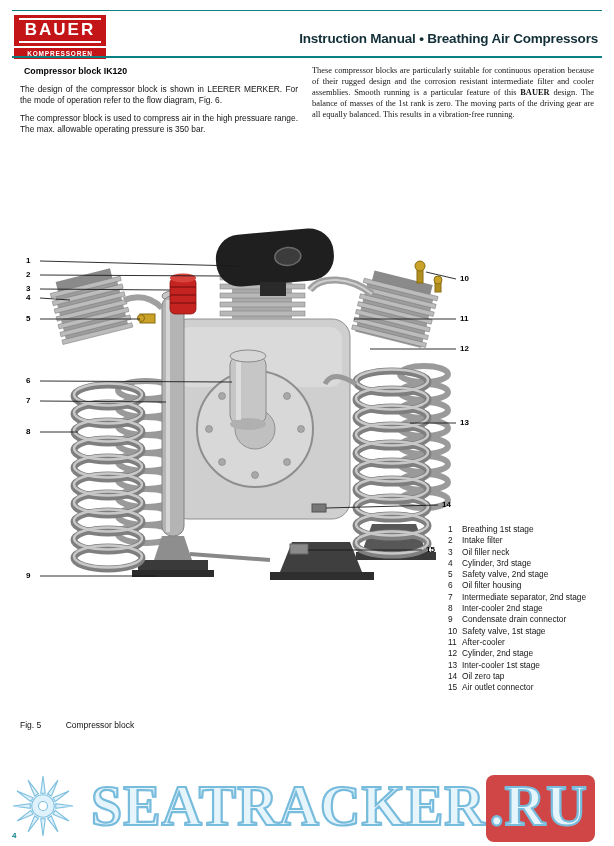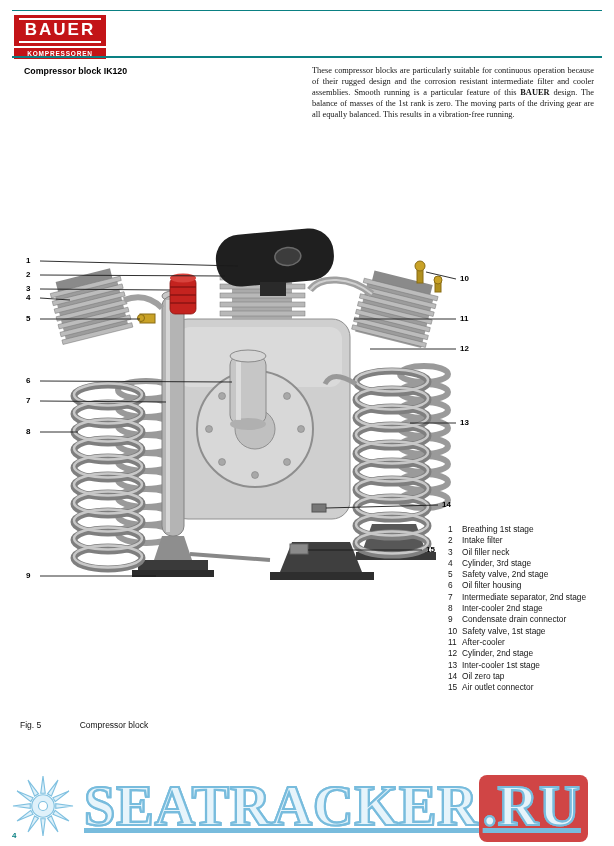--- a/index.html
+++ b/index.html
@@ -26,50 +26,53 @@
   .figure { position:absolute; left:20px; top:224px; width:480px; height:385px; }
   .figure svg.machine { position:absolute; left:0; top:0; }
   .callout { position:absolute; font-size:8px; font-weight:bold; color:#000; line-height:1; }
   
   .legend { position:absolute; left:448px; top:524px; width:150px; font-size:8.3px; color:#151515; }
   .legend-row { display:flex; line-height:11.3px; }
   .legend-row .ln { width:14px; flex:0 0 14px; }
   .legend-row .ll { flex:1; }
   
   .caption { position:absolute; left:20px; top:720px; font-size:8.5px; color:#111; }
-  .caption .cap-text { margin-left:36px; }
+  .caption .cap-text { margin-left:22px; }
   
   .watermark { position:absolute; left:0; top:770px; width:614px; height:72px; display:flex; align-items:center; }
   .sun { margin-left:10px; flex:0 0 auto; }
   .wm-text {
     font-family:"Liberation Serif", serif; font-weight:bold; font-size:56px; line-height:1;
     color:#e6f4fb; -webkit-text-stroke:2.2px #78bcdd;
-    text-shadow:0 0 1px #8cc6e2; letter-spacing:1px; white-space:nowrap; margin-left:8px;text-decoration:underline;
+    text-shadow:0 0 1px #8cc6e2; letter-spacing:1px; white-space:nowrap; margin-left:15px;
   }
   .wm-suffix { background:#d04545; border-radius:8px; padding:0 7px 5px 4px; }
   .page-num { position:absolute; left:12px; top:831px; font-size:8px; font-weight:bold; color:#0a8083; }
 </style>
 </head>
 <body>
 
 <div class="page">
 
   <div class="rule-top"></div>
   <div class="logo">
     <div class="logo-main">
       <div class="logo-rule"></div>
       <div class="logo-text">BAUER</div>
       <div class="logo-rule"></div>
     </div>
     <div class="logo-sub">KOMPRESSOREN</div>
   </div>
+  <div class="doc-title">Instruction Manual • Breathing Air Compressors</div>
   <div class="rule-header"></div>
 
   <div class="col col-left">
     <h3>Compressor block IK120</h3>
+    <p>The design of the compressor block is shown in LEERER MERKER. For the mode of operation refer to the flow diagram, Fig. 6.</p>
+    <p>The compressor block is used to compress air in the high pressuare range. The max. allowable operating pressure is 350 bar.</p>
   </div>
 
   <div class="col col-right">
     <p><span>These compressor blocks are particularly suitable for continuous operation because of their rugged design and the corrosion resistant intermediate filter and cooler assemblies. Smooth running is a particular feature of this </span><b>BAUER</b><span> design. The balance of masses of the 1st rank is zero. The moving parts of the driving gear are all equally balanced. This results in a vibration-free running.</span></p>
   </div>
 
   <div class="figure">
     <svg class="machine" width="480" height="385" viewBox="0 0 480 385" xmlns="http://www.w3.org/2000/svg">
 
       <g>

